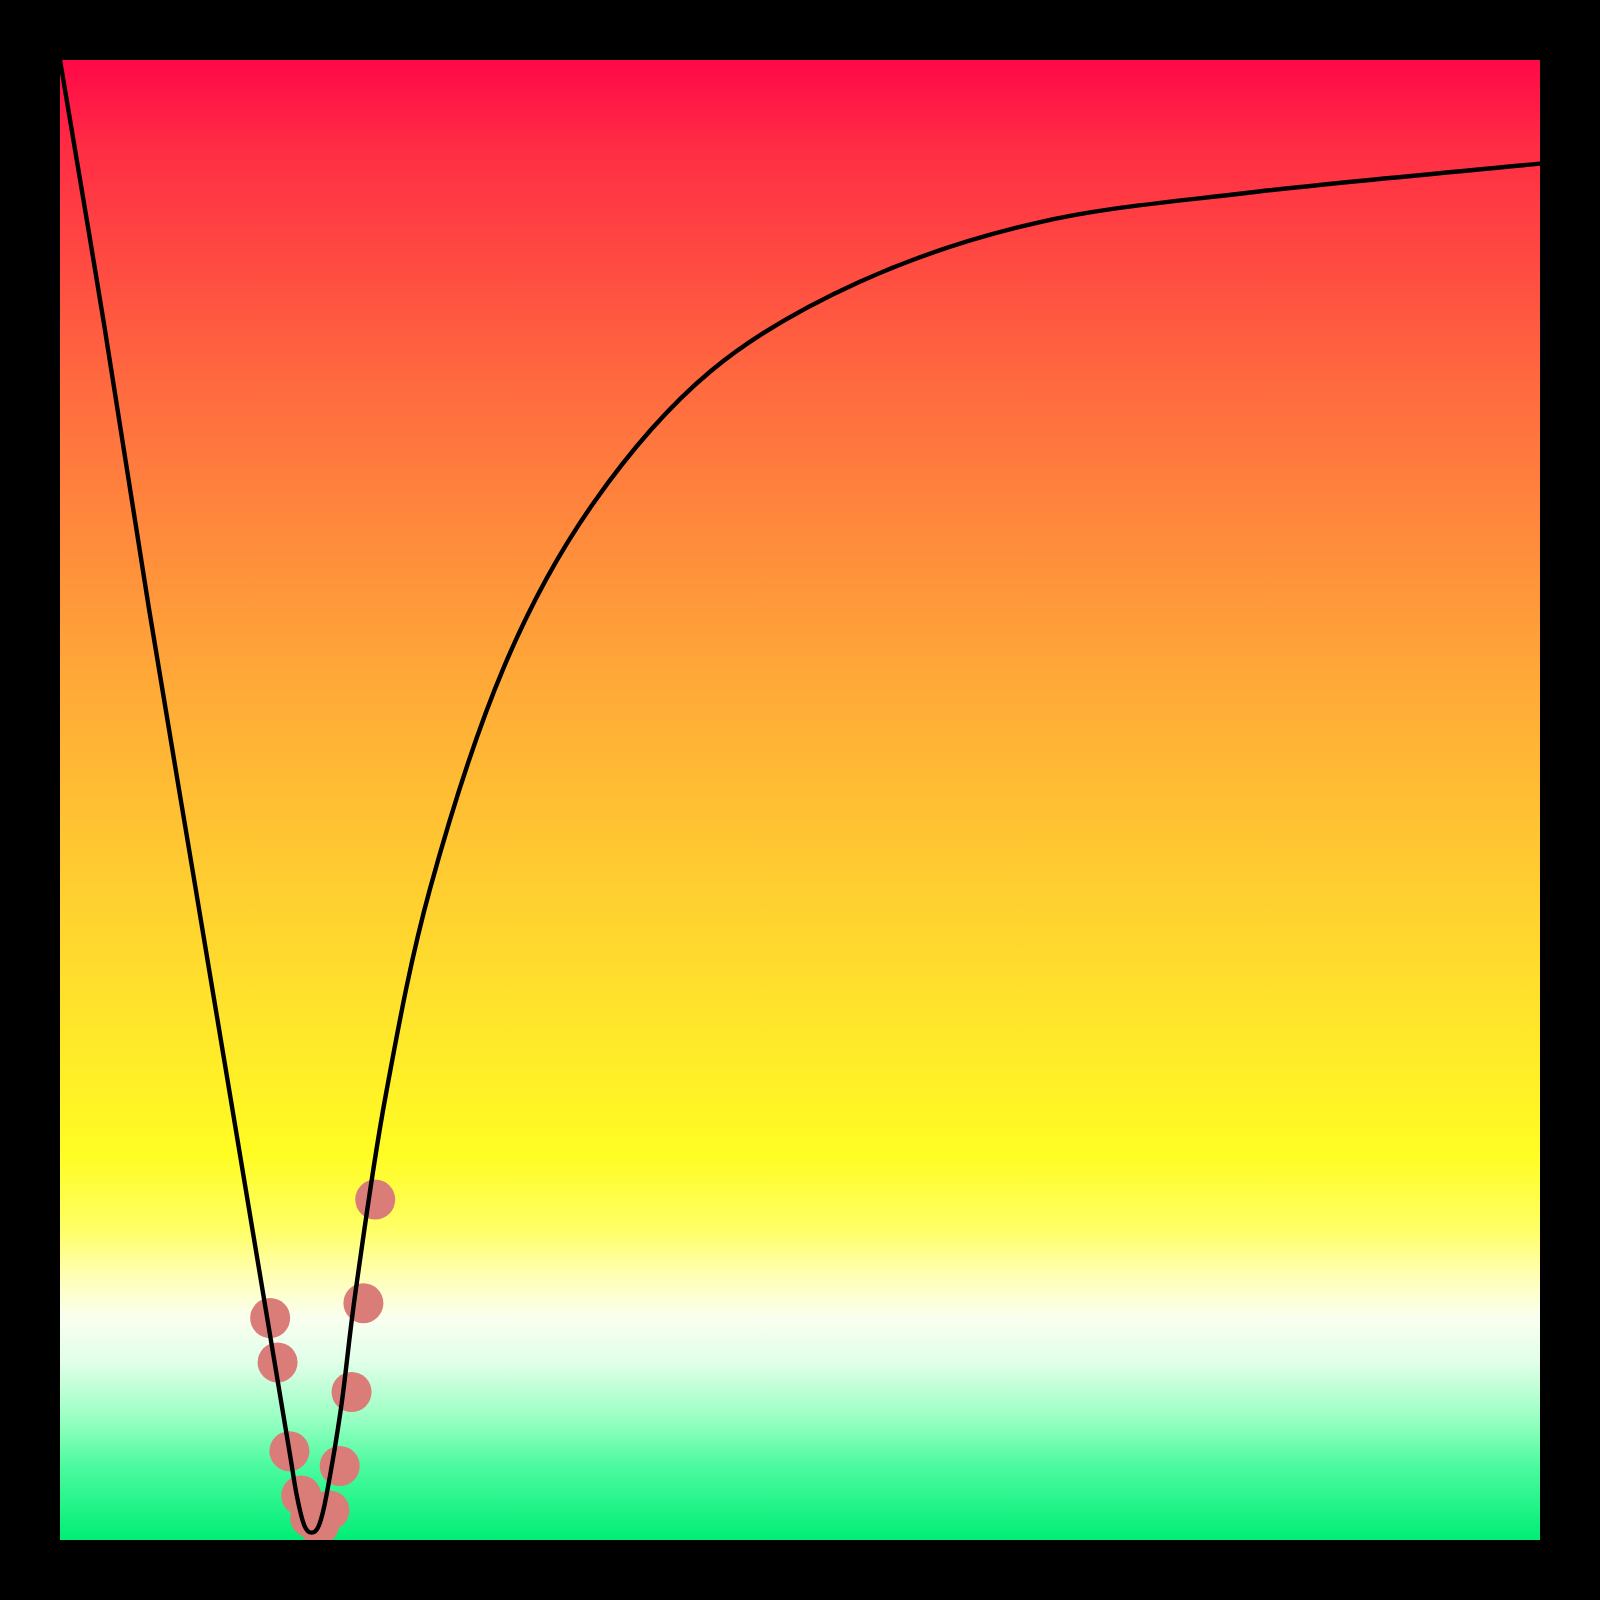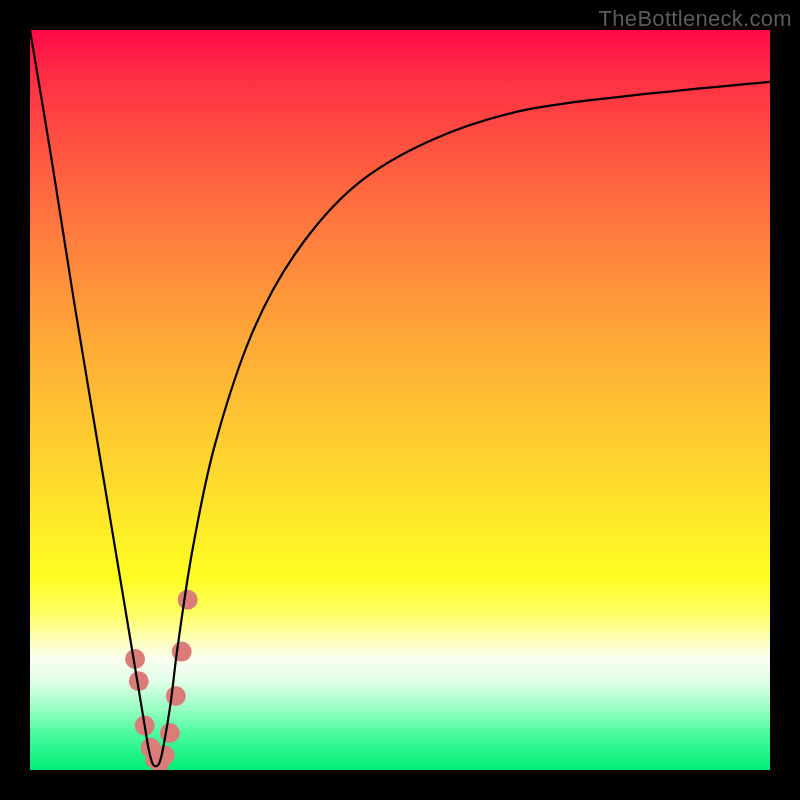--- a/index.html
+++ b/index.html
@@ -54,21 +54,20 @@
     font-size: 22px;
     font-weight: 400;
     letter-spacing: 0.3px;
     user-select: none;
   }
 </style>
 </head>
 <body>
 
 <div class="outer">
-  <div class="watermark">TheBottleneck.com</div>
 
   <div class="plot">
     <svg viewBox="0 0 740 740" preserveAspectRatio="none">
       <g>
           <circle cx="105.07999999999998" cy="629" r="10" fill="#da7d79"></circle>
           <circle cx="108.77999999999999" cy="651.2" r="10" fill="#da7d79"></circle>
           <circle cx="114.7" cy="695.6" r="10" fill="#da7d79"></circle>
           <circle cx="120.62" cy="717.8" r="10" fill="#da7d79"></circle>
           <circle cx="125.05999999999999" cy="728.9" r="10" fill="#da7d79"></circle>
           <circle cx="129.5" cy="732.6" r="10" fill="#da7d79"></circle>

